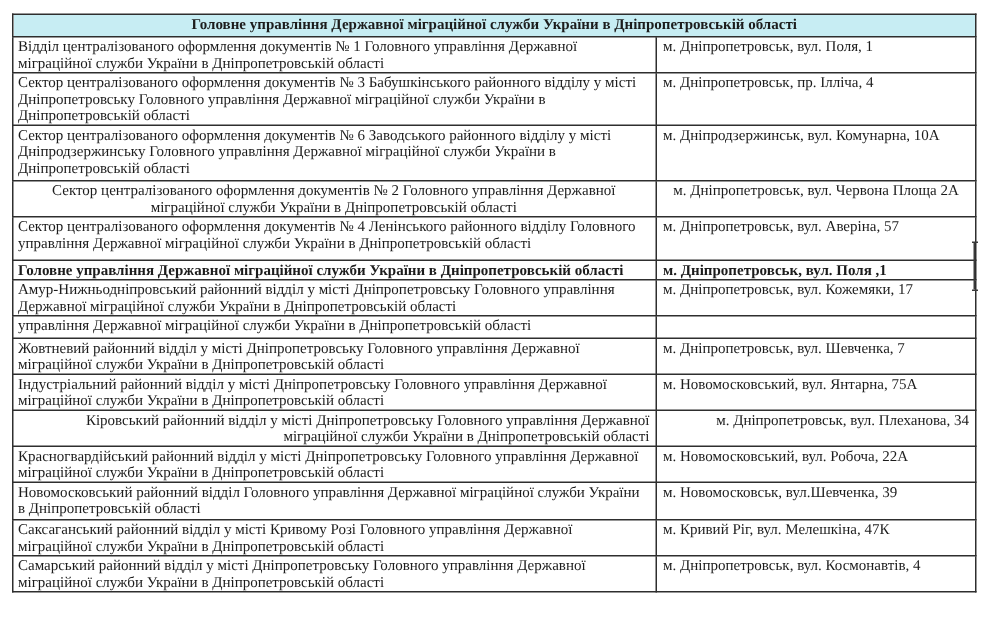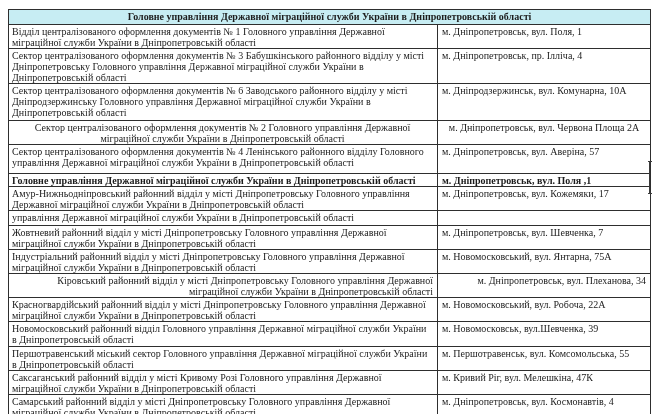--- a/index.html
+++ b/index.html
@@ -126,24 +126,20 @@
         <td class="addr">м. Дніпропетровськ, вул. Плеханова, 34</td>
       </tr>
       <tr style="height: 22px;">
         <td>Красногвардійський районний відділ у місті Дніпропетровську Головного управління Державної міграційної служби України в Дніпропетровській області</td>
         <td class="addr">м. Новомосковський, вул. Робоча, 22А</td>
       </tr>
       <tr style="height: 25px; padding-left: 22px;">
         <td>Новомосковський районний відділ Головного управління Державної міграційної служби України в Дніпропетровській області</td>
         <td class="addr">м. Новомосковськ, вул.Шевченка, 39</td>
       </tr>
-      <tr style="height: 20px;">
-        <td>Першотравенський міський сектор Головного управління Державної міграційної служби України в Дніпропетровській області</td>
-        <td class="addr">м. Першотравенськ,  вул. Комсомольська, 55</td>
-      </tr>
       <tr style="height: 21px;">
         <td>Саксаганський районний відділ у місті Кривому Розі Головного управління Державної міграційної служби України в Дніпропетровській області</td>
         <td class="addr">м. Кривий Ріг, вул. Мелешкіна, 47К</td>
       </tr>
       <tr style="height: 23px;">
         <td>Самарський районний відділ у місті Дніпропетровську Головного управління Державної міграційної служби України в Дніпропетровській області</td>
         <td class="addr">м. Дніпропетровськ, вул. Космонавтів, 4</td>
       </tr>
     </tbody>
 </table>

